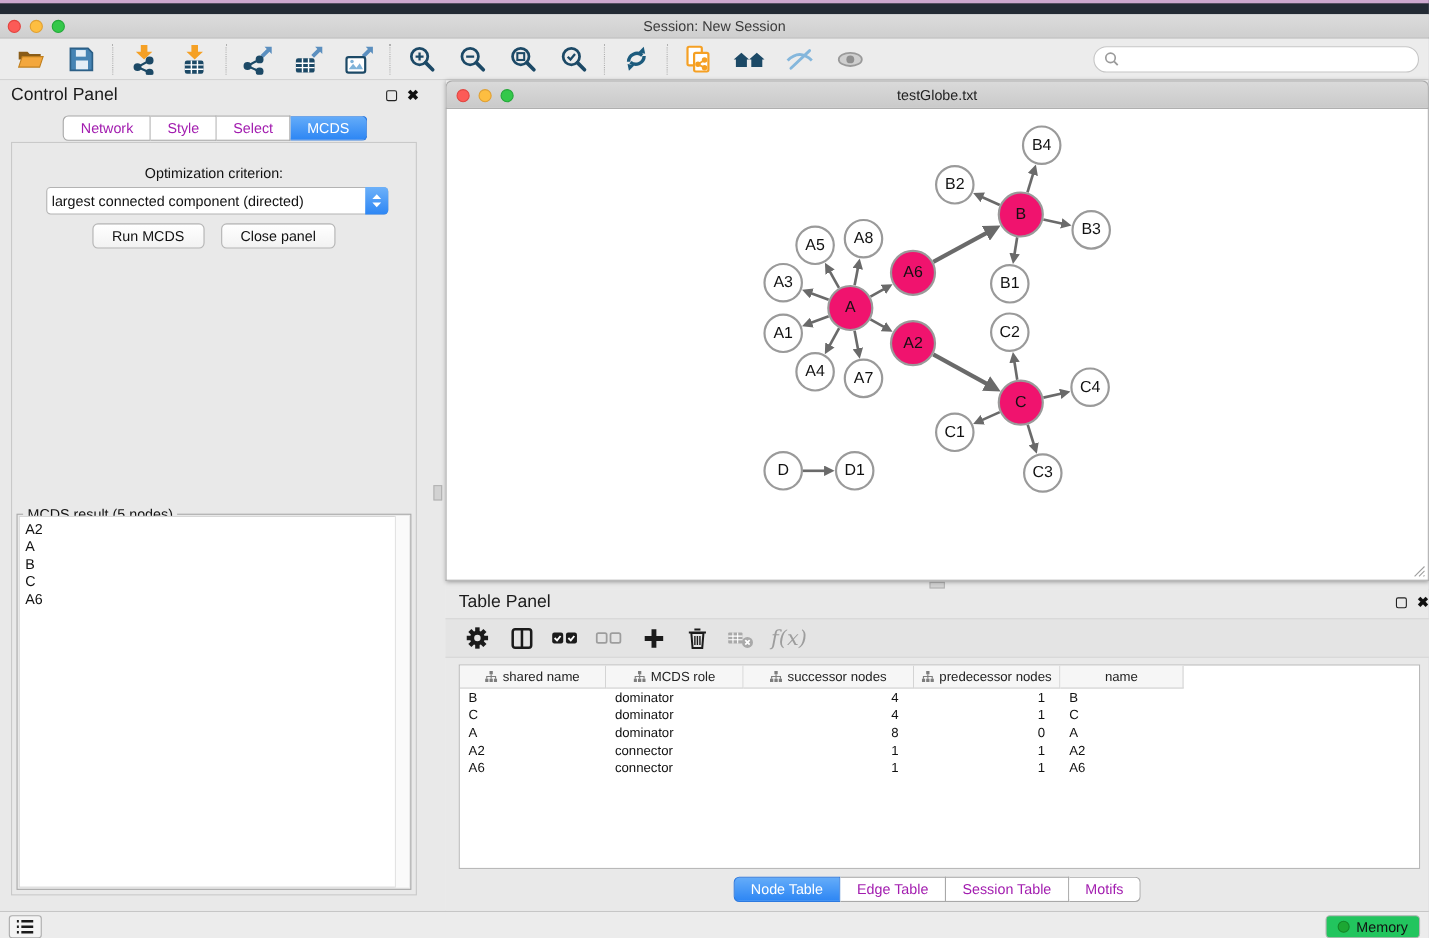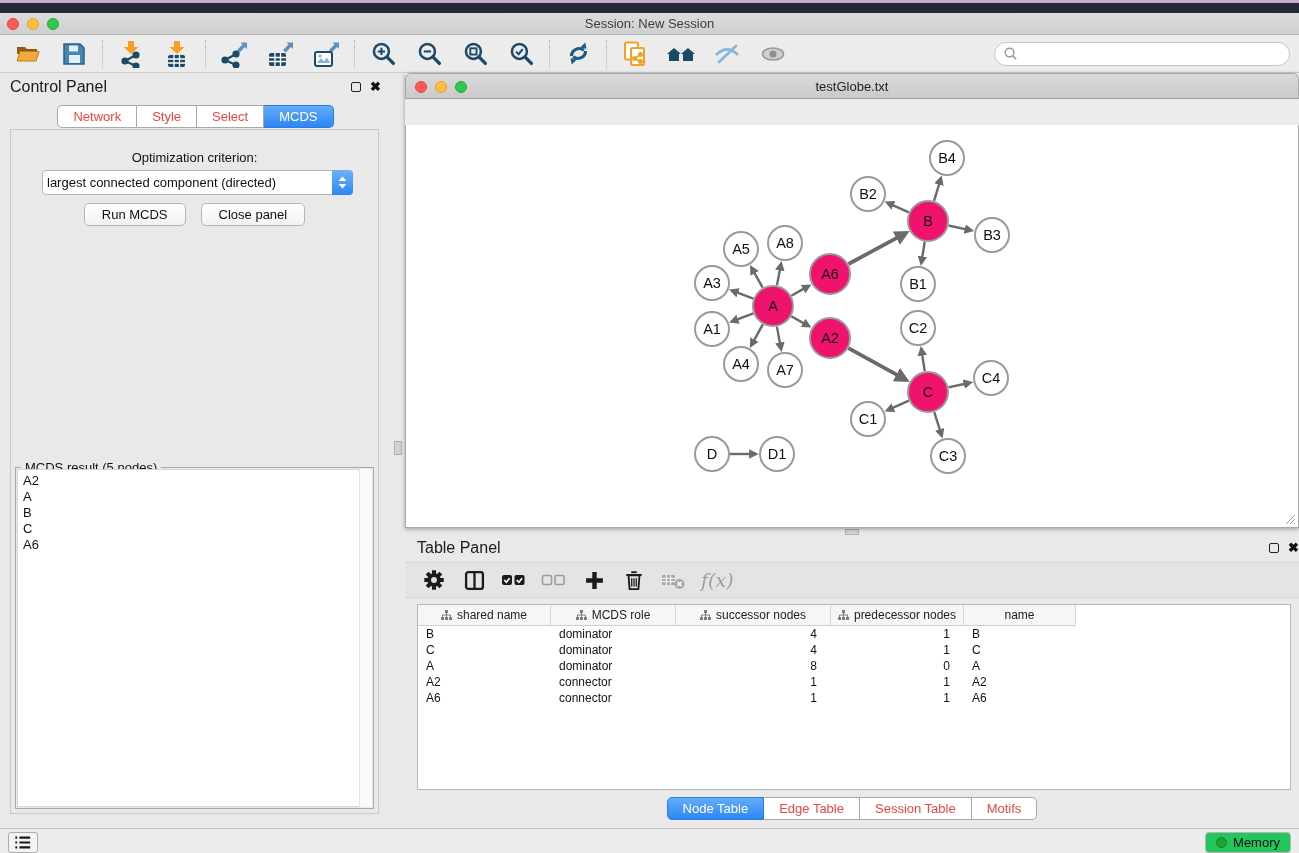--- a/index.html
+++ b/index.html
@@ -34,21 +34,21 @@
   
   .control-panel { width:391px; background:#e9e9e9; position:relative; }
   .panel-header { height:28px; display:flex; align-items:center; padding:0 10px; }
   .panel-title { font-size:16px; color:#1b1b1b; }
   .panel-header .win-btns { margin-left:auto; display:flex; gap:9px; align-items:center; }
   .float-btn { width:10px; height:10px; border:1.5px solid #222; border-radius:2px; cursor:pointer; }
   .close-btn { font-size:13px; font-weight:bold; color:#111; cursor:pointer; line-height:10px; }
 
   .cp-tabs { position:absolute; top:32px; left:0; width:100%; display:flex; justify-content:center; }
   .tab-group { display:flex; }
-  .tab-item { background:#fff; border:1px solid #a8a8a8; border-left:none; font-size:13px; padding:3px 15px; color:#ef4444; cursor:pointer; }
+  .tab-item { background:#fff; border:1px solid #a8a8a8; border-left:none; font-size:13px; padding:3px 15px; color:#a21caf; cursor:pointer; }
   .tab-item:first-child { border-left:1px solid #a8a8a8; border-radius:5px 0 0 5px; }
   .tab-item:last-child { border-radius:0 5px 5px 0; }
   .tab-item.active { background:linear-gradient(#64acf9,#2d86f4); border-color:#2d7ae0; color:#fff; }
 
   .cp-body { position:absolute; top:56px; left:10px; right:12px; bottom:14px; border:1px solid #c9c9c9; }
   .opt-label { position:absolute; top:20px; width:100%; text-align:center; font-size:13px; color:#111; }
   .dropdown { position:absolute; top:40px; left:31px; right:25px; height:25px; background:#fff; border:1px solid #b3b3b3; border-radius:4px; display:flex; align-items:center; cursor:pointer; }
   .dropdown .dd-text { flex:1; font-size:13px; padding-left:4px; color:#111; white-space:nowrap; overflow:hidden; }
   .dd-stepper { width:21px; height:25px; margin:-1px -1px -1px 0; border-radius:0 4px 4px 0; background:linear-gradient(#6db1f9,#2d86f4); display:flex; align-items:center; justify-content:center; }
   .btn-row { position:absolute; top:73px; width:100%; display:flex; justify-content:center; gap:15px; }
@@ -60,21 +60,21 @@
   .result-item { font-size:13px; line-height:16px; padding-left:5px; color:#111; }
   .result-scrollbar { position:absolute; top:1px; bottom:1px; right:1px; width:13px; background:#fafafa; border-left:1px solid #e3e3e3; }
 
   
   .v-divider { width:14px; background:#e9e9e9; position:relative; }
   .v-handle { position:absolute; left:3px; top:368px; width:8px; height:14px; background:#d2d2d2; border:1px solid #b2b2b2; cursor:col-resize; }
 
   
   .right-area { flex:1; display:flex; flex-direction:column; min-width:0; }
 
-  .network-window { height:455px; display:flex; flex-direction:column; box-shadow:0 1px 4px rgba(0,0,0,.35); position:relative; z-index:2;gap:26px; }
+  .network-window { height:455px; display:flex; flex-direction:column; box-shadow:0 1px 4px rgba(0,0,0,.35); position:relative; z-index:2; }
   .nw-titlebar { height:26px; background:linear-gradient(#dadada,#cacaca); border:1px solid #a9a9a9; border-bottom:1px solid #9f9f9f; border-radius:6px 6px 0 0; position:relative; display:flex; align-items:center; justify-content:center; }
   .nw-titlebar .lights { top:7px; left:9px; }
   .nw-title { font-size:13px; color:#222; }
   .nw-canvas { flex:1; background:#fff; border:1px solid #a9a9a9; border-top:none; position:relative; }
   .nw-canvas svg.graph { position:absolute; inset:0; }
   .resize-grip { position:absolute; right:2px; bottom:2px; cursor:nwse-resize; }
 
   
   .h-divider { height:8px; background:#e9e9e9; position:relative; }
   .h-handle { position:absolute; left:440px; top:1px; width:14px; height:6px; background:#d2d2d2; border:1px solid #b2b2b2; cursor:row-resize; }

